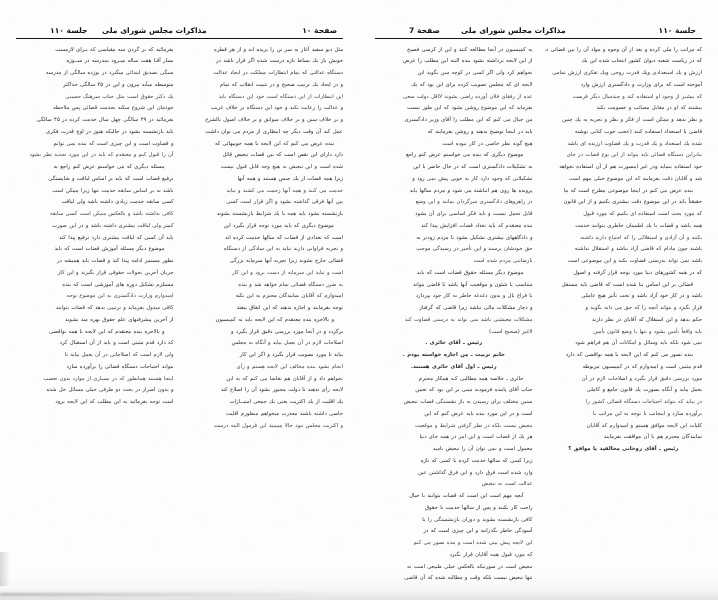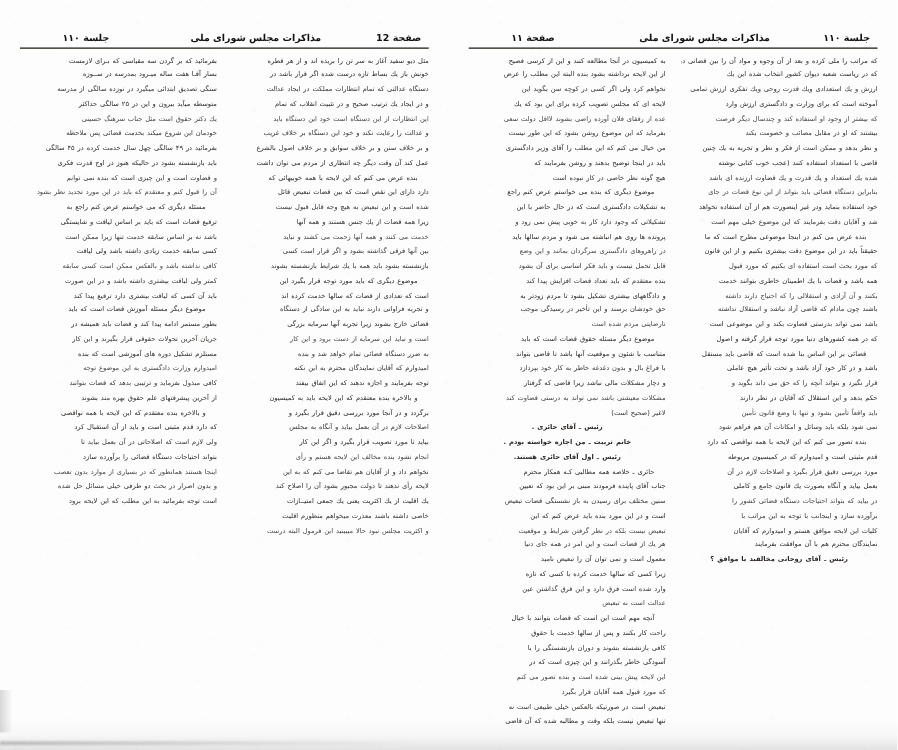--- a/index.html
+++ b/index.html
@@ -67,21 +67,21 @@
     letter-spacing:.2px;
     color:#14110f;
     padding:0 6px 2.5px 6px;
     border-bottom:1.6px solid #1a1713;
     margin-bottom:5px;
     white-space:nowrap;
   }
   .page-header .hdr-side{min-width:52px;margin-left:28px;}
   .page-header .hdr-left{text-align:left;}
   .page-header .hdr-right{text-align:right;}
-  .page-header .hdr-center{flex:1;text-align:right;}
+  .page-header .hdr-center{flex:1;text-align:left;}
 
   .columns{
     display:flex;
     flex-direction:row;
     gap:12px;
     height:calc(100% - 34px);
   }
   .col{
     flex:1 1 0;
     min-width:0;
@@ -113,21 +113,21 @@
 </style>
 </head>
 <body>
 
 <div class="scan">
 
   <div class="page left">
     <div class="page-header">
       <span class="hdr-side hdr-right">جلسة ۱۱۰</span>
       <span class="hdr-center">مذاكرات مجلس شوراى ملى</span>
-      <span class="hdr-side hdr-left">صفحة ۱۱</span>
+      <span class="hdr-side hdr-left">صفحة 7</span>
     </div>
     <div class="columns">
       <div class="col">
           <p>
             <span class="ln">كه مراتب را ملى كرده و بعد از آن وجوه و مواد آن را بين قضاتى ديده</span>
             <span class="ln">كه در رياست شعبه ديوان كشور انتخاب شده اين يك</span>
             <span class="ln">ارزش و يك استعدادى ويك قدرت روحى ويك تفكرى ارزش تمامى</span>
             <span class="ln">آموخته است كه براى وزارت و دادگسترى ارزش وارد</span>
             <span class="ln">كه بيشتر از وجود او استفاده كند و چندسال ديگر فرصت</span>
             <span class="ln">بيشتند كه او در مقابل مصائب و خصومت بكند</span>
@@ -224,21 +224,21 @@
             <span class="ln">كه مورد قبول همه آقايان قرار بگيرد</span>
             <span class="ln">تبعيض است در صورتيكه بالعكس خيلى طبيعى است نه</span>
             <span class="ln">تنها تبعيض نيست بلكه وقت و مطالبه شده كه آن قاضى</span>
           </p>
         </div>
     </div>
   </div>
 
   <div class="page right">
     <div class="page-header">
-      <span class="hdr-side hdr-right">صفحة 12</span>
+      <span class="hdr-side hdr-right">صفحة ۱۰</span>
       <span class="hdr-center">مذاكرات مجلس شوراى ملى</span>
       <span class="hdr-side hdr-left">جلسة ۱۱۰</span>
     </div>
     <div class="columns">
       <div class="col">
           <p>
             <span class="ln">مثل ديو سفيد آغاز به سر تن را بريده اند و از هر قطره</span>
             <span class="ln">خونش باز يك بساط تازه درست شده اگر قرار باشد در</span>
             <span class="ln">دستگاه عدالتى كه تمام انتظارات مملكت در ايجاد عدالت</span>
             <span class="ln">و در ايجاد يك ترتيب صحيح و در تثبيت انقلاب كه تمام</span>

